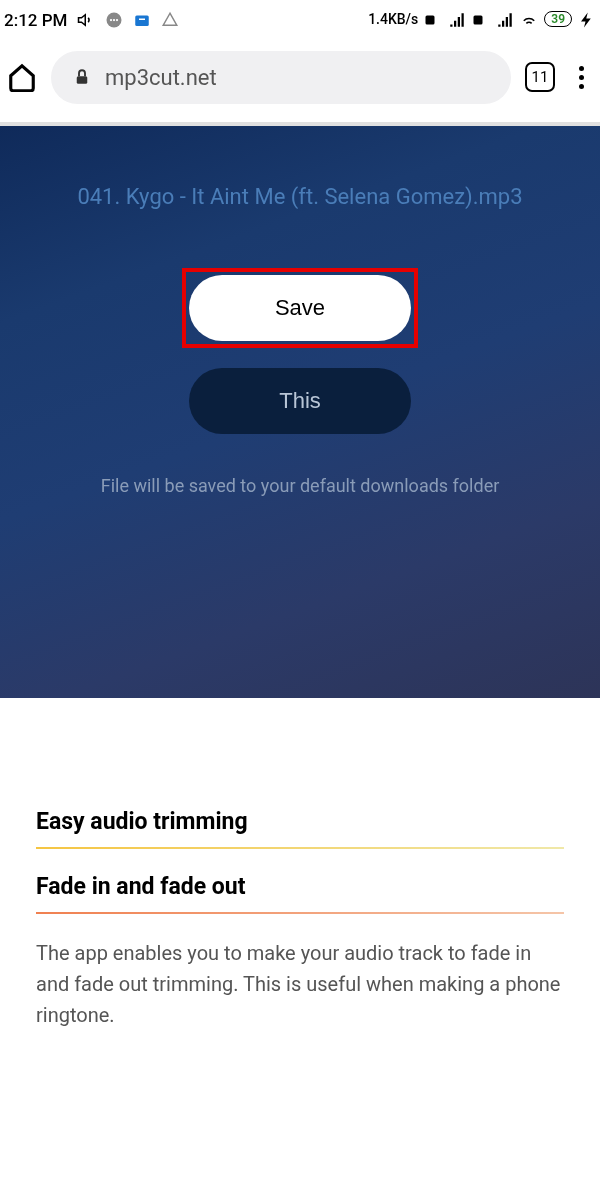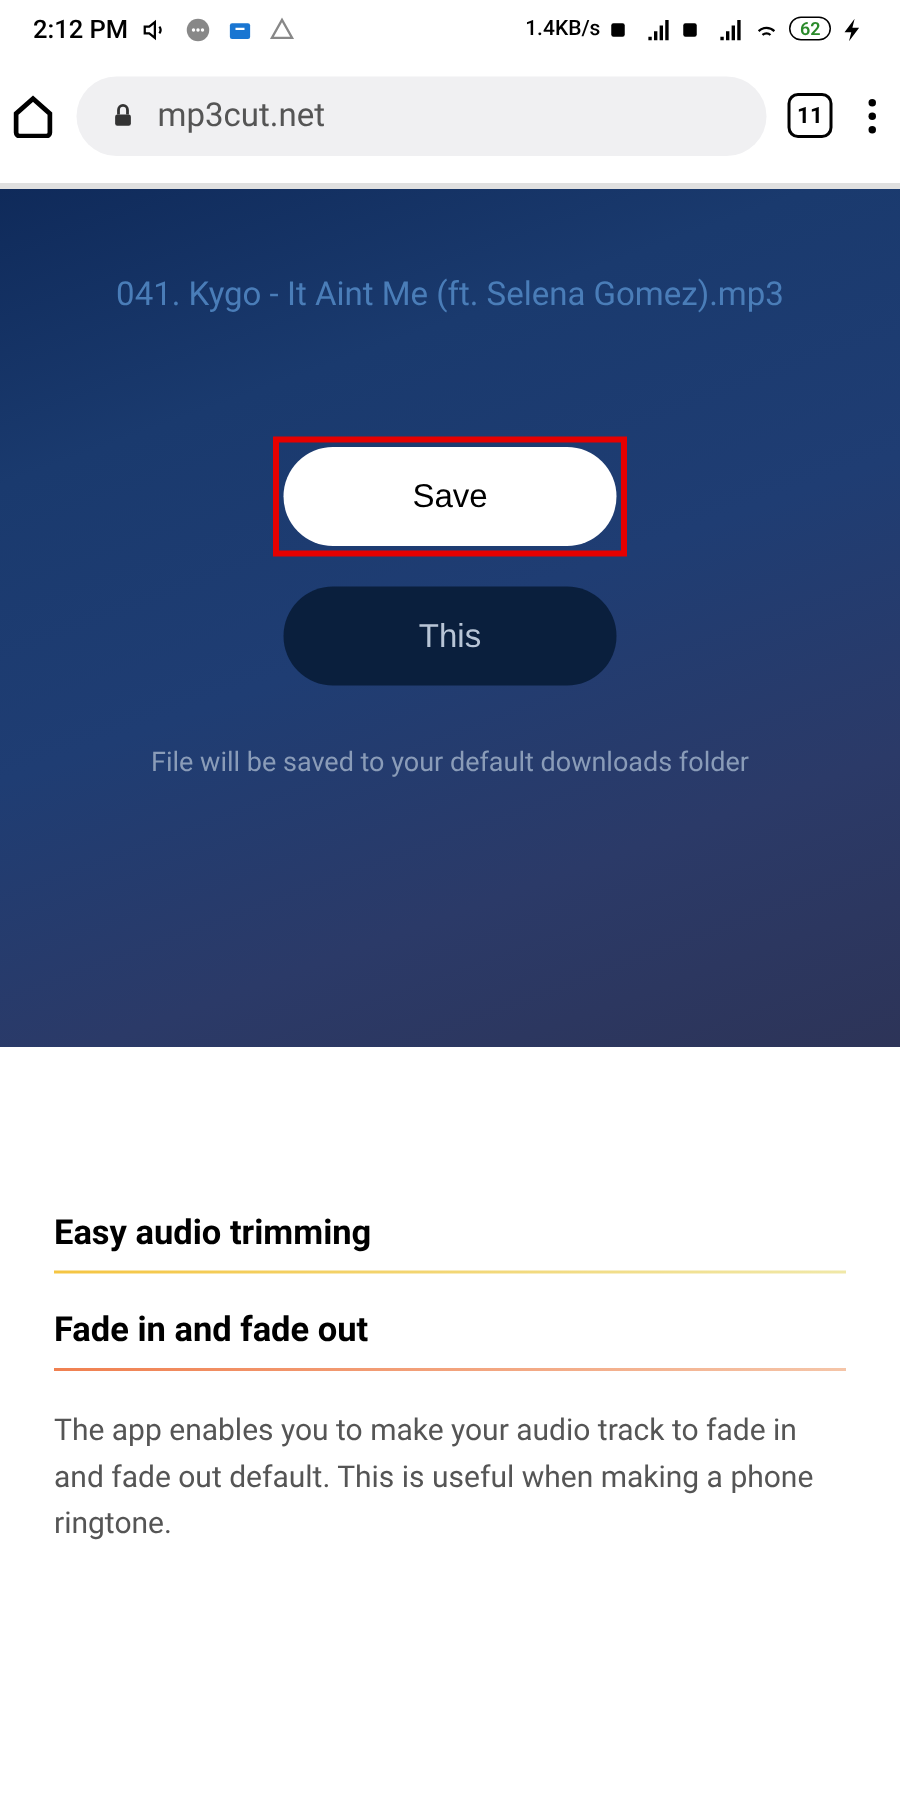--- a/index.html
+++ b/index.html
@@ -1,37 +1,37 @@
 <!DOCTYPE html>
 <html><head>
   <meta charset="utf-8">
   <style>
     * { margin: 0; padding: 0; box-sizing: border-box; }
     body { font-family: -apple-system, BlinkMacSystemFont, 'Segoe UI', Roboto, sans-serif; width: 600px; height: 1200px; background: #fff; overflow: hidden; }
     
-    .status-bar { display: flex; justify-content: space-between; align-items: center; padding: 8px 22px; height: 40px; font-size: 17px; font-weight: 500; color: #000; }
+    .status-bar { display: flex; justify-content: space-between; align-items: center; padding: 8px 4px; height: 40px; font-size: 17px; font-weight: 500; color: #000; }
     .status-left { display: flex; align-items: center; gap: 10px; }
     .status-right { display: flex; align-items: flex-start; gap: 6px; font-size: 14px; }
     .status-icon { width: 18px; height: 18px; }
     .battery-pill { border: 1.5px solid #000; border-radius: 10px; padding: 0 6px; font-size: 12px; display: inline-flex; align-items: center; gap: 2px; }
     .battery-fill { color: #2a8a2a; font-weight: 600; }
     
     .browser-bar { display: flex; align-items: center; padding: 10px 7px 18px; gap: 14px; height: 82px; }
     .home-icon { width: 30px; height: 30px; flex-shrink: 0; }
     .url-pill { flex: 1; background: #f0f0f2; border-radius: 30px; padding: 14px 22px; display: flex; align-items: center; gap: 14px; }
     .lock-icon { width: 18px; height: 18px; }
     .url-text { font-size: 22px; color: #555; }
-    .tab-count { width: 30px; height: 30px; border: 2.5px solid #000; border-radius: 7px; display: flex; align-items: center; justify-content: center; font-size: 15px; font-weight: 700; }
+    .tab-count { width: 30px; height: 30px; border: 2.5px solid #000; border-radius: 7px; display: flex; align-items: center; justify-content: center; font-size: 15px; font-weight: 400; }
     .menu-dots { width: 24px; display: flex; flex-direction: column; gap: 4px; align-items: center; }
     .menu-dots span { width: 5px; height: 5px; background: #000; border-radius: 50%; }
     
     .divider { height: 4px; background: #e0e0e0; }
     
     .main-panel { background: linear-gradient(160deg, #0f2a5a 0%, #1a3a6e 25%, #1f3d73 50%, #2b3a68 75%, #2d3458 100%); padding: 58px 30px 50px; min-height: 572px; display: flex; flex-direction: column; align-items: center; }
-    .filename { color: #4a7db8; font-size: 22px; text-align: center; margin-bottom: 82px; }
+    .filename { color: #4a7db8; font-size: 22px; text-align: center; margin-bottom: 59px; }
     
     .save-wrapper { border: 4px solid #e60000; padding: 3px; margin-bottom: 20px; }
     .btn { width: 222px; height: 66px; border-radius: 40px; display: flex; align-items: center; justify-content: center; font-size: 22px; border: none; cursor: pointer; }
     .btn-save { background: #fff; color: #000; }
     .btn-back { background: #0a1f3d; color: #b8c5d6; width: 222px; }
     
     .save-note { color: #8a9cb8; font-size: 18px; margin-top: 41px; text-align: center; }
     
     .content { padding: 110px 36px 30px; }
     .section-title { font-size: 23px; font-weight: 700; color: #000; margin-bottom: 12px; }
@@ -74,21 +74,21 @@
     <svg class="status-icon" viewBox="0 0 24 24" fill="#000">
         <rect x="2" y="6" width="12" height="12" rx="2"></rect>
       </svg>
     <svg class="status-icon" viewBox="0 0 24 24" fill="#000">
         <path d="M3 18h3v3H3zm5-5h3v8H8zm5-5h3v13h-3zm5-5h3v18h-3z"></path>
       </svg>
     <svg class="status-icon" viewBox="0 0 24 24" fill="none" stroke="#000" stroke-width="2">
         <path d="M5 13a10 10 0 0114 0M8.5 16.5a5 5 0 017 0M12 20h.01"></path>
       </svg>
     <span class="battery-pill">
-        <span class="battery-fill">62</span>
+        <span class="battery-fill">39</span>
       </span>
     <svg class="status-icon" viewBox="0 0 24 24" fill="#000">
         <path d="M13 2L4 14h6l-2 8 9-12h-6l2-8z"></path>
       </svg>
   </div>
 </div>
 
 <div class="browser-bar">
   <svg class="home-icon" viewBox="0 0 24 24" fill="none" stroke="#000" stroke-width="2.5">
       <path d="M3 11l9-8 9 8v10a2 2 0 01-2 2H5a2 2 0 01-2-2V11z"></path>
@@ -120,14 +120,14 @@
   <button class="btn btn-back">This</button>
   <div class="save-note">File will be saved to your default downloads folder</div>
 </div>
 
 <div class="content">
   <div class="section-title">Easy audio trimming</div>
   <div class="underline-yellow"></div>
 
   <div class="section-title">Fade in and fade out</div>
   <div class="underline-orange"></div>
-  <div class="section-body">The app enables you to make your audio track to fade in and fade out default. This is useful when making a phone ringtone.</div>
+  <div class="section-body">The app enables you to make your audio track to fade in and fade out trimming. This is useful when making a phone ringtone.</div>
 </div>
 
 </body></html>

